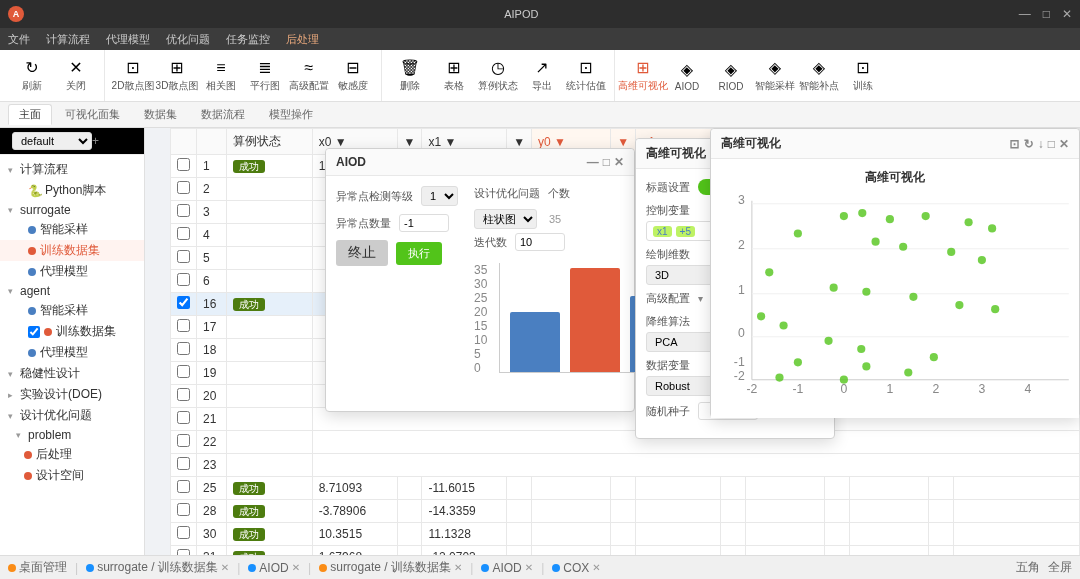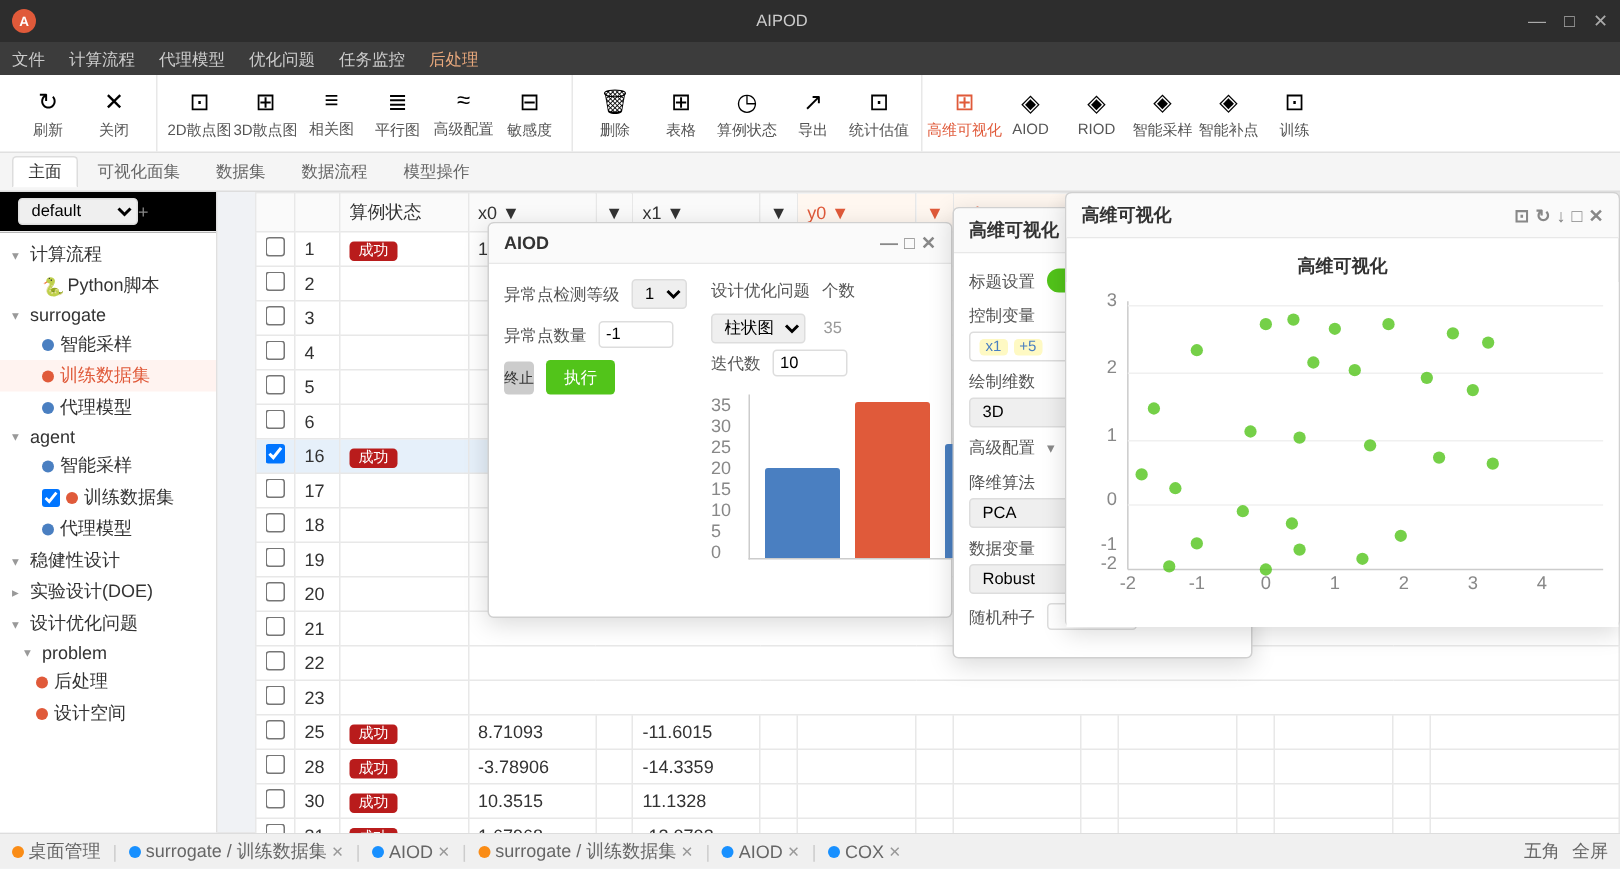--- a/index.html
+++ b/index.html
@@ -146,21 +146,21 @@
       font-weight: normal;
       text-align: left;
     }
     th.highlight { background: #fff7f0; color: #e05a3a; }
     td {
       border: 1px solid #e8e8e8;
       padding: 3px 6px;
       white-space: nowrap;
       color: #333;
     }
-    .badge-success { background: #b91c1c; color: white; padding: 1px 6px; border-radius: 3px; font-size: 10px; text-align: center; }
+    .badge-success { background: #4d7c0f; color: white; padding: 1px 6px; border-radius: 3px; font-size: 10px; text-align: center; }
     .row-checked { background: #e6f0fa; }
 
     
     .status-bar {
       height: 24px;
       background: #f0f0f0;
       border-top: 1px solid #ddd;
       display: flex;
       align-items: center;
       padding: 0 8px;
@@ -204,39 +204,39 @@
     
     .aiod-panel {
       left: 155px;
       top: 20px;
       width: 310px;
     }
     .form-row { display: flex; align-items: center; gap: 8px; margin-bottom: 8px; }
     .form-label { font-size: 11px; color: #555; white-space: nowrap; }
     .form-select { font-size: 11px; border: 1px solid #ddd; padding: 2px 4px; border-radius: 3px; }
     .form-input { font-size: 11px; border: 1px solid #ddd; padding: 2px 4px; border-radius: 3px; width: 50px; }
-    .btn-stop { background: #ccc; color: #333; border: none; padding: 4px 0; border-radius: 3px; cursor: pointer; font-size: 10px; }
+    .btn-stop { background: #ccc; color: #333; border: none; padding: 4px 12px; border-radius: 3px; cursor: pointer; font-size: 14px; }
     .btn-run { background: #52c41a; color: white; border: none; padding: 4px 12px; border-radius: 3px; cursor: pointer; font-size: 11px; }
     .btn-change { background: #e05a3a; color: white; border: none; padding: 4px 12px; border-radius: 3px; cursor: pointer; font-size: 11px; }
 
     
     .highdim-panel {
       left: 465px;
       top: 10px;
       width: 200px;
     }
     .toggle-switch {
       width: 32px; height: 16px; background: #52c41a; border-radius: 8px; position: relative; cursor: pointer;
     }
     .toggle-knob {
       position: absolute; width: 12px; height: 12px; background: white; border-radius: 50%; top: 2px; right: 2px;
     }
     .expand-arrow { color: #888; font-size: 10px; cursor: pointer; }
     .multi-select { display: flex; align-items: center; gap: 4px; border: 1px solid #ddd; border-radius: 3px; padding: 2px 6px; width: 100%; font-size: 11px; }
-    .tag { background: #fef9c3; border-radius: 3px; padding: 0 4px; font-size: 10px; color: #4a7fc1; }
+    .tag { background: #bef264; border-radius: 3px; padding: 0 4px; font-size: 10px; color: #4a7fc1; }
 
     
     .scatter-panel {
       right: 0;
       top: 0;
       width: 370px;
       height: 290px;
     }
     .scatter-btn { cursor: pointer; color: #888; font-size: 12px; }
     .scatter-plot { width: 100%; height: 230px; position: relative; background: #fff; }

